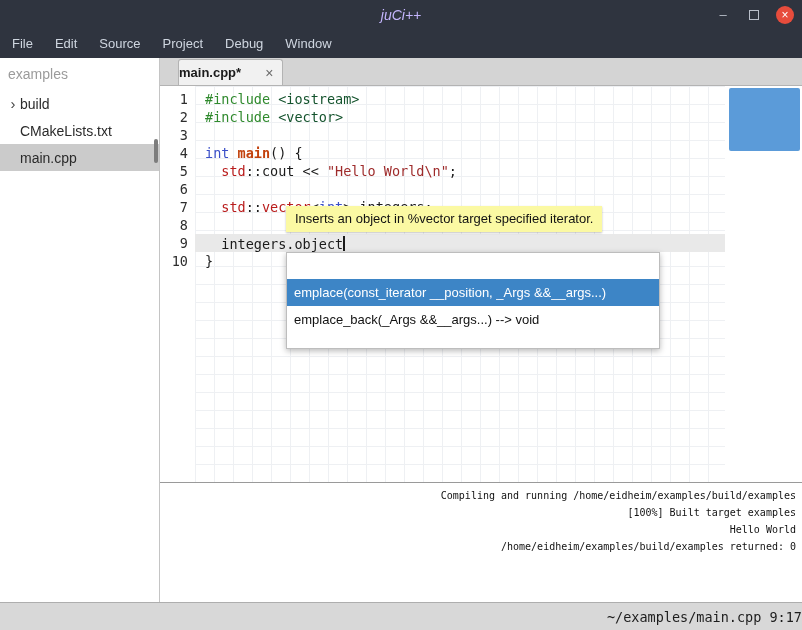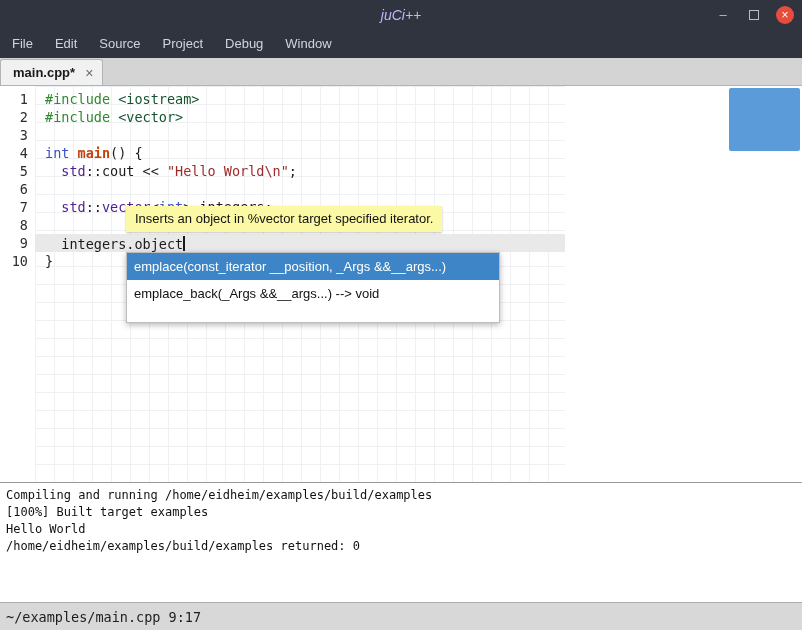--- a/index.html
+++ b/index.html
@@ -24,67 +24,67 @@
   .side-header{color:#9b9b9b;font-size:14px;padding:8px 10px 8px 8px;}
   .tree-item{display:flex;align-items:center;height:27px;font-size:14px;color:#2b2b2b;white-space:nowrap;}
   .tree-item.selected{background:#cbcbcb;}
   .tree-item .chevron{display:inline-block;width:14px;text-align:center;margin-left:6px;color:#444;font-size:15px;flex:none;}
   .side-scroll{position:absolute;right:1px;top:81px;width:4px;height:24px;background:#7d7d7d;border-radius:2px;}
 
   .content{flex:1;display:flex;flex-direction:column;min-width:0;}
 
   
   .tabbar{height:28px;background:#d4d4d4;border-bottom:1px solid #b3b3b3;display:flex;align-items:flex-end;box-sizing:border-box;}
-  .tab{margin-left:0;height:26px;display:flex;align-items:center;gap:10px;padding:0 9px 0 12px;
+  .tab{margin-left:18px;height:26px;display:flex;align-items:center;gap:24px;padding:0 9px 0 0;
        background:#f1f1f1;border:1px solid #b3b3b3;border-bottom:none;border-radius:3px 3px 0 0;
        font-size:13px;font-weight:bold;color:#1a1a1a;box-sizing:border-box;}
   .tab-close{font-weight:normal;color:#6a6a6a;font-size:14px;}
 
   
   .editor{position:relative;height:396px;background:#fff;overflow:hidden;
           font-family:"DejaVu Sans Mono",monospace;font-size:13.5px;line-height:18px;}
   .grid{position:absolute;left:35px;top:0;width:530px;height:100%;
         background-image:linear-gradient(to right,#eef0f3 1px,transparent 1px),
                          linear-gradient(to bottom,#eef0f3 1px,transparent 1px);
         background-size:19px 18px;}
   .lines{position:absolute;left:0;top:4px;width:565px;}
   .line{display:flex;height:18px;white-space:pre;}
   .num{width:28px;text-align:right;color:#2d2d2d;flex:none;}
   .code{width:530px;margin-left:7px;padding-left:10px;box-sizing:border-box;flex:none;}
   .line.current .code{background:#e9e9e9;}
   .tok-pp{color:#308a2e;}
   .tok-inc{color:#14532d;}
   .tok-kw{color:#3a4fc8;}
   .tok-fn{color:#c2410c;font-weight:bold;}
-  .tok-ns{color:#4c1d95;}
+  .tok-ns{color:#b91c1c;}
   .tok-str{color:#9e2b2b;}
   .tok-pl{color:#1b1b1b;}
   .cursor{display:inline-block;width:2px;height:15px;background:#1a1a1a;transform:translateY(2px);}
 
   .overview{position:absolute;right:2px;top:2px;width:71px;height:63px;background:#5b9bd9;border-radius:2px;}
 
   .tooltip{position:absolute;left:126px;top:120px;background:#fbf9a3;color:#121212;
            font-family:"Liberation Sans",sans-serif;font-size:13px;padding:4px 9px;
            box-shadow:0 1px 2px rgba(0,0,0,0.25);white-space:nowrap;}
   .popup{position:absolute;left:126px;top:166px;width:374px;background:#fff;
          border:1px solid #bdbdbd;box-shadow:0 2px 6px rgba(0,0,0,0.28);
          padding-bottom:15px;font-family:"Liberation Sans",sans-serif;font-size:13px;box-sizing:border-box;}
   .ac-row{height:27px;display:flex;align-items:center;padding:0 7px;color:#111;white-space:nowrap;overflow:hidden;}
-  .ac-row.selected{background:#3d85c6;color:#fff;}
+  .ac-row.selected{background:#3d85c6;color:#fff;margin-top:26px;}
 
   
   .terminal{height:120px;box-sizing:border-box;border-top:1px solid #9a9a9a;background:#fff;
-            padding:4px 6px;font-family:"DejaVu Sans Mono",monospace;font-size:12px;
-            line-height:17px;color:#111;overflow:hidden;}
+            padding:4px 6px;font-family:"DejaVu Sans Mono",monospace;font-size:10px;
+            line-height:17px;color:#111;overflow:hidden;text-align:right;}
   .term-line{white-space:pre;}
 
   
   .statusbar{height:28px;background:#d8d8d8;border-top:1px solid #aeaeae;box-sizing:border-box;
              display:flex;align-items:center;padding-left:6px;
-             font-family:"DejaVu Sans Mono",monospace;font-size:13.5px;color:#1d1d1d;}
+             font-family:"DejaVu Sans Mono",monospace;font-size:13.5px;color:#1d1d1d;justify-content:flex-end;}
 </style>
 </head>
 <body>
 
 <div class="app">
 
   <div class="titlebar">
     <div class="title">juCi++</div>
     <div class="controls">
       <div class="ctrl">–</div>
@@ -97,20 +97,38 @@
       <div class="menu-item">File</div>
       <div class="menu-item">Edit</div>
       <div class="menu-item">Source</div>
       <div class="menu-item">Project</div>
       <div class="menu-item">Debug</div>
       <div class="menu-item">Window</div>
     </div>
 
   <div class="main">
 
+    <div class="sidebar">
+      <div class="side-header">examples</div>
+      <div>
+          <div class="tree-item">
+            <span class="chevron">›</span>
+            <span>build</span>
+          </div>
+          <div class="tree-item">
+            <span class="chevron"></span>
+            <span>CMakeLists.txt</span>
+          </div>
+          <div class="tree-item selected">
+            <span class="chevron"></span>
+            <span>main.cpp</span>
+          </div>
+        </div>
+      <div class="side-scroll"></div>
+    </div>
 
     <div class="content">
 
       <div class="tabbar">
         <div class="tab active">
           <span>main.cpp*</span>
           <span class="tab-close">×</span>
         </div>
       </div>
 

